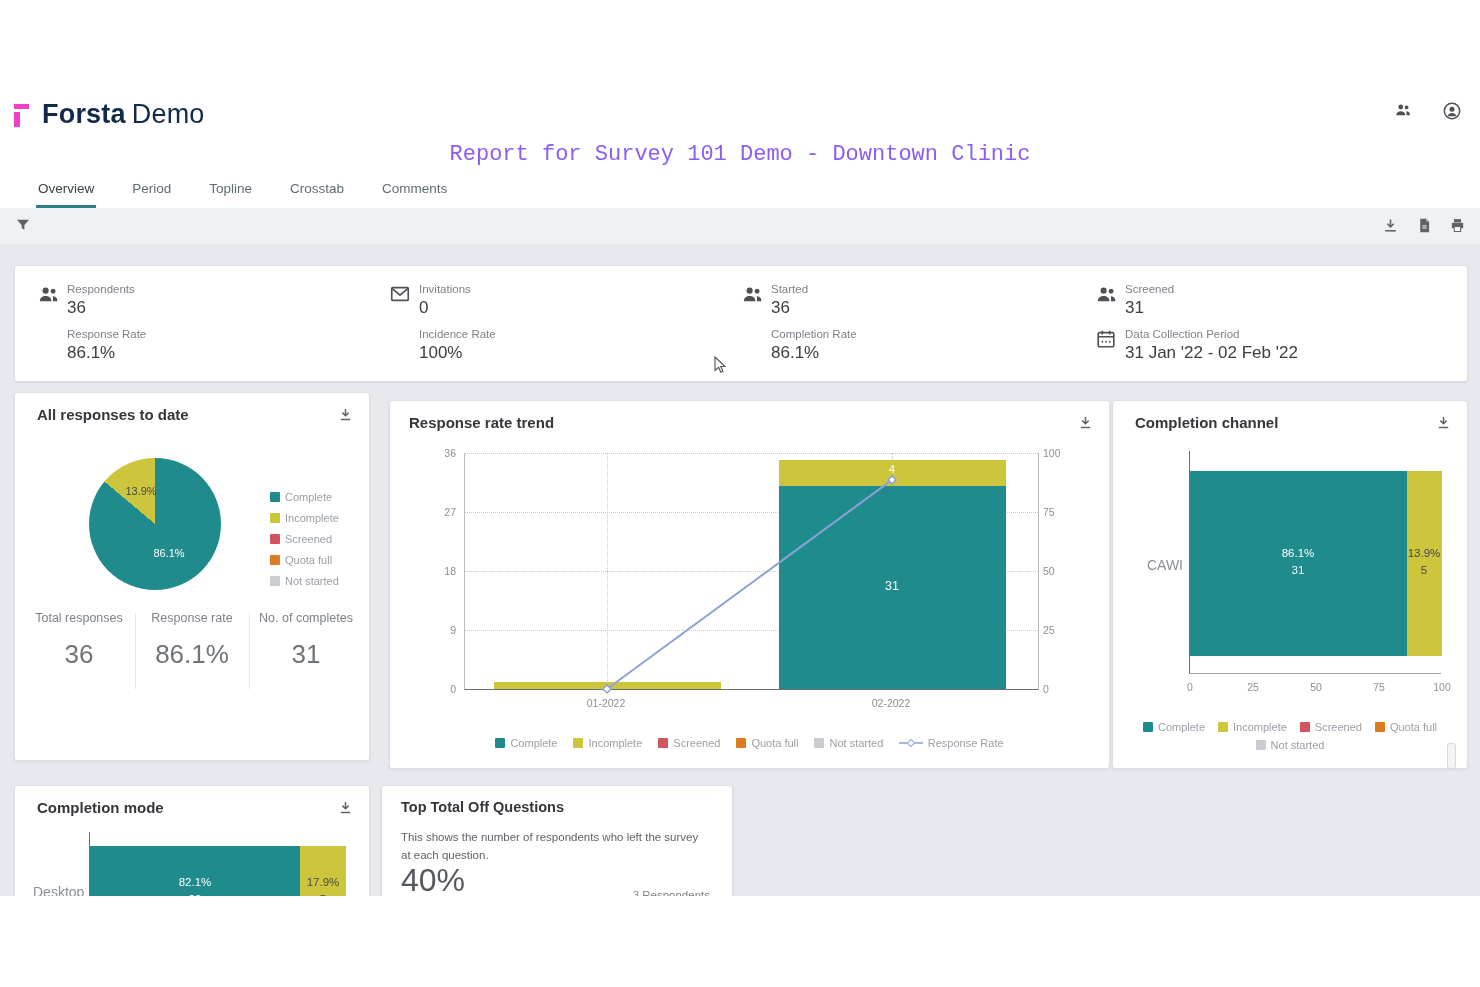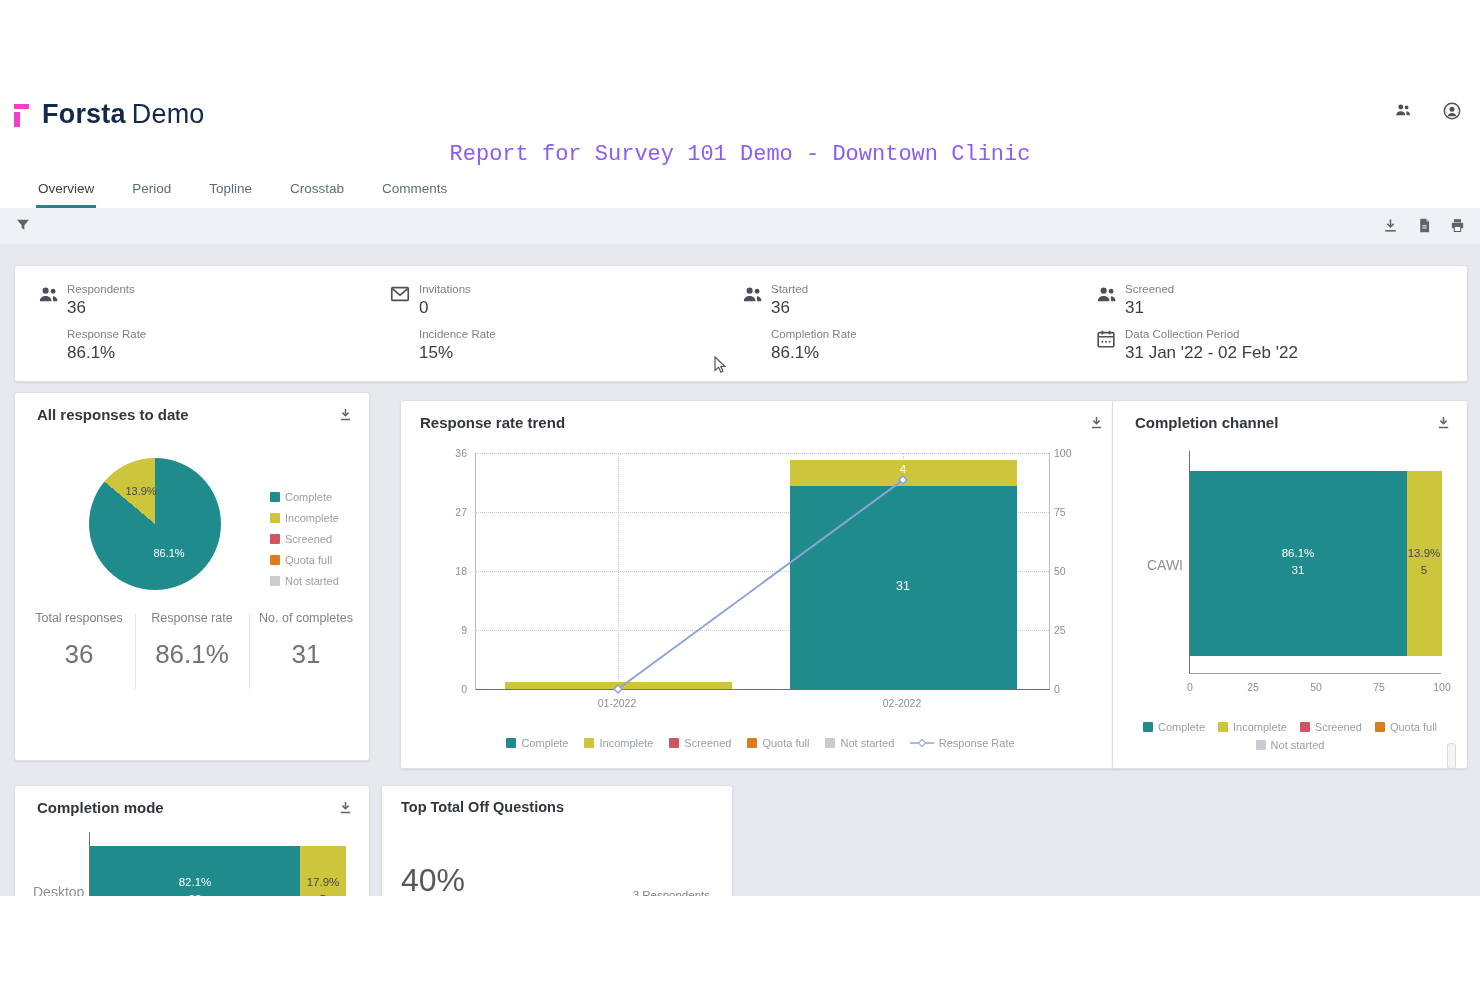--- a/index.html
+++ b/index.html
@@ -189,21 +189,21 @@
           </span>
           <span>
               <div class="s-label">Invitations</div>
           <div class="s-value">0</div>
             </span>
         </div>
         <div class="srow" style="top:62px">
           <span class="s-ic"><span class="gauge" style="background: var(--gauge_blue);"></span></span>
           <span>
               <div class="s-label">Incidence Rate</div>
-          <div class="s-value">15%</div>
+          <div class="s-value">100%</div>
             </span>
         </div>
       </div>
 
       <div class="stat-group" style="left:726px">
         <div class="srow" style="top:17px">
           <span class="s-ic">
             <svg width="23" height="23" viewBox="0 0 24 24" fill="#4d5156">
                 <circle cx="9" cy="8" r="3.2"></circle>
                 <path d="M3 18.5c0-3 2.7-5 6-5s6 2 6 5v.5H3z"></path>
@@ -286,21 +286,21 @@
         <div class="lab">Response rate</div>
           <div class="val">86.1%</div>
       </div>
       <div class="pdiv" style="left:234px"></div>
       <div class="pcol" style="left:235px">
         <div class="lab">No. of completes</div>
           <div class="val">31</div>
       </div>
     </div>
 
-    <div class="card" style="left:400px;top:156px;width:719px;height:367px;">
+    <div class="card" style="left:389px;top:156px;width:719px;height:367px;">
       <div class="card-title" style="left:19px">Response rate trend</div>
       <span class="dl">
         <svg width="15" height="15" viewBox="0 0 24 24" fill="none" stroke="#5f6368" stroke-width="2.4">
             <path d="M12 3v10.5"></path>
             <path d="M7 9l5 5 5-5"></path>
             <path d="M4.5 20h15"></path>
           </svg>
       </span>
       <div class="plot">
         <div class="gl-h" style="top:0"></div>
@@ -412,20 +412,21 @@
       </div>
       <div class="inbar-lab" style="left:308px;top:88px;color:#44484c;">
         <div>17.9%</div>
           <div>5</div>
       </div>
       <div class="cat-lab" style="left:18px;top:98px;width:50px;">Desktop</div>
     </div>
 
     <div class="card" style="left:381px;top:541px;width:350px;height:200px;">
       <div class="card-title" style="left:19px;font-size:14.5px;">Top Total Off Questions</div>
+      <div class="drop-desc">This shows the number of respondents who left the survey at each question.</div>
       <div class="drop-val">40%</div>
       <div class="drop-resp">3 Respondents</div>
     </div>
 
     <div class="scroll-thumb"></div>
 
     <div class="cursor">
       <svg width="13" height="18" viewBox="0 0 13 18">
           <path d="M1 1v13.5l3.6-3.2 2.2 5 2.2-1-2.2-4.8H11z" fill="#fff" stroke="#55595e" stroke-width="1.2"></path>
         </svg>

